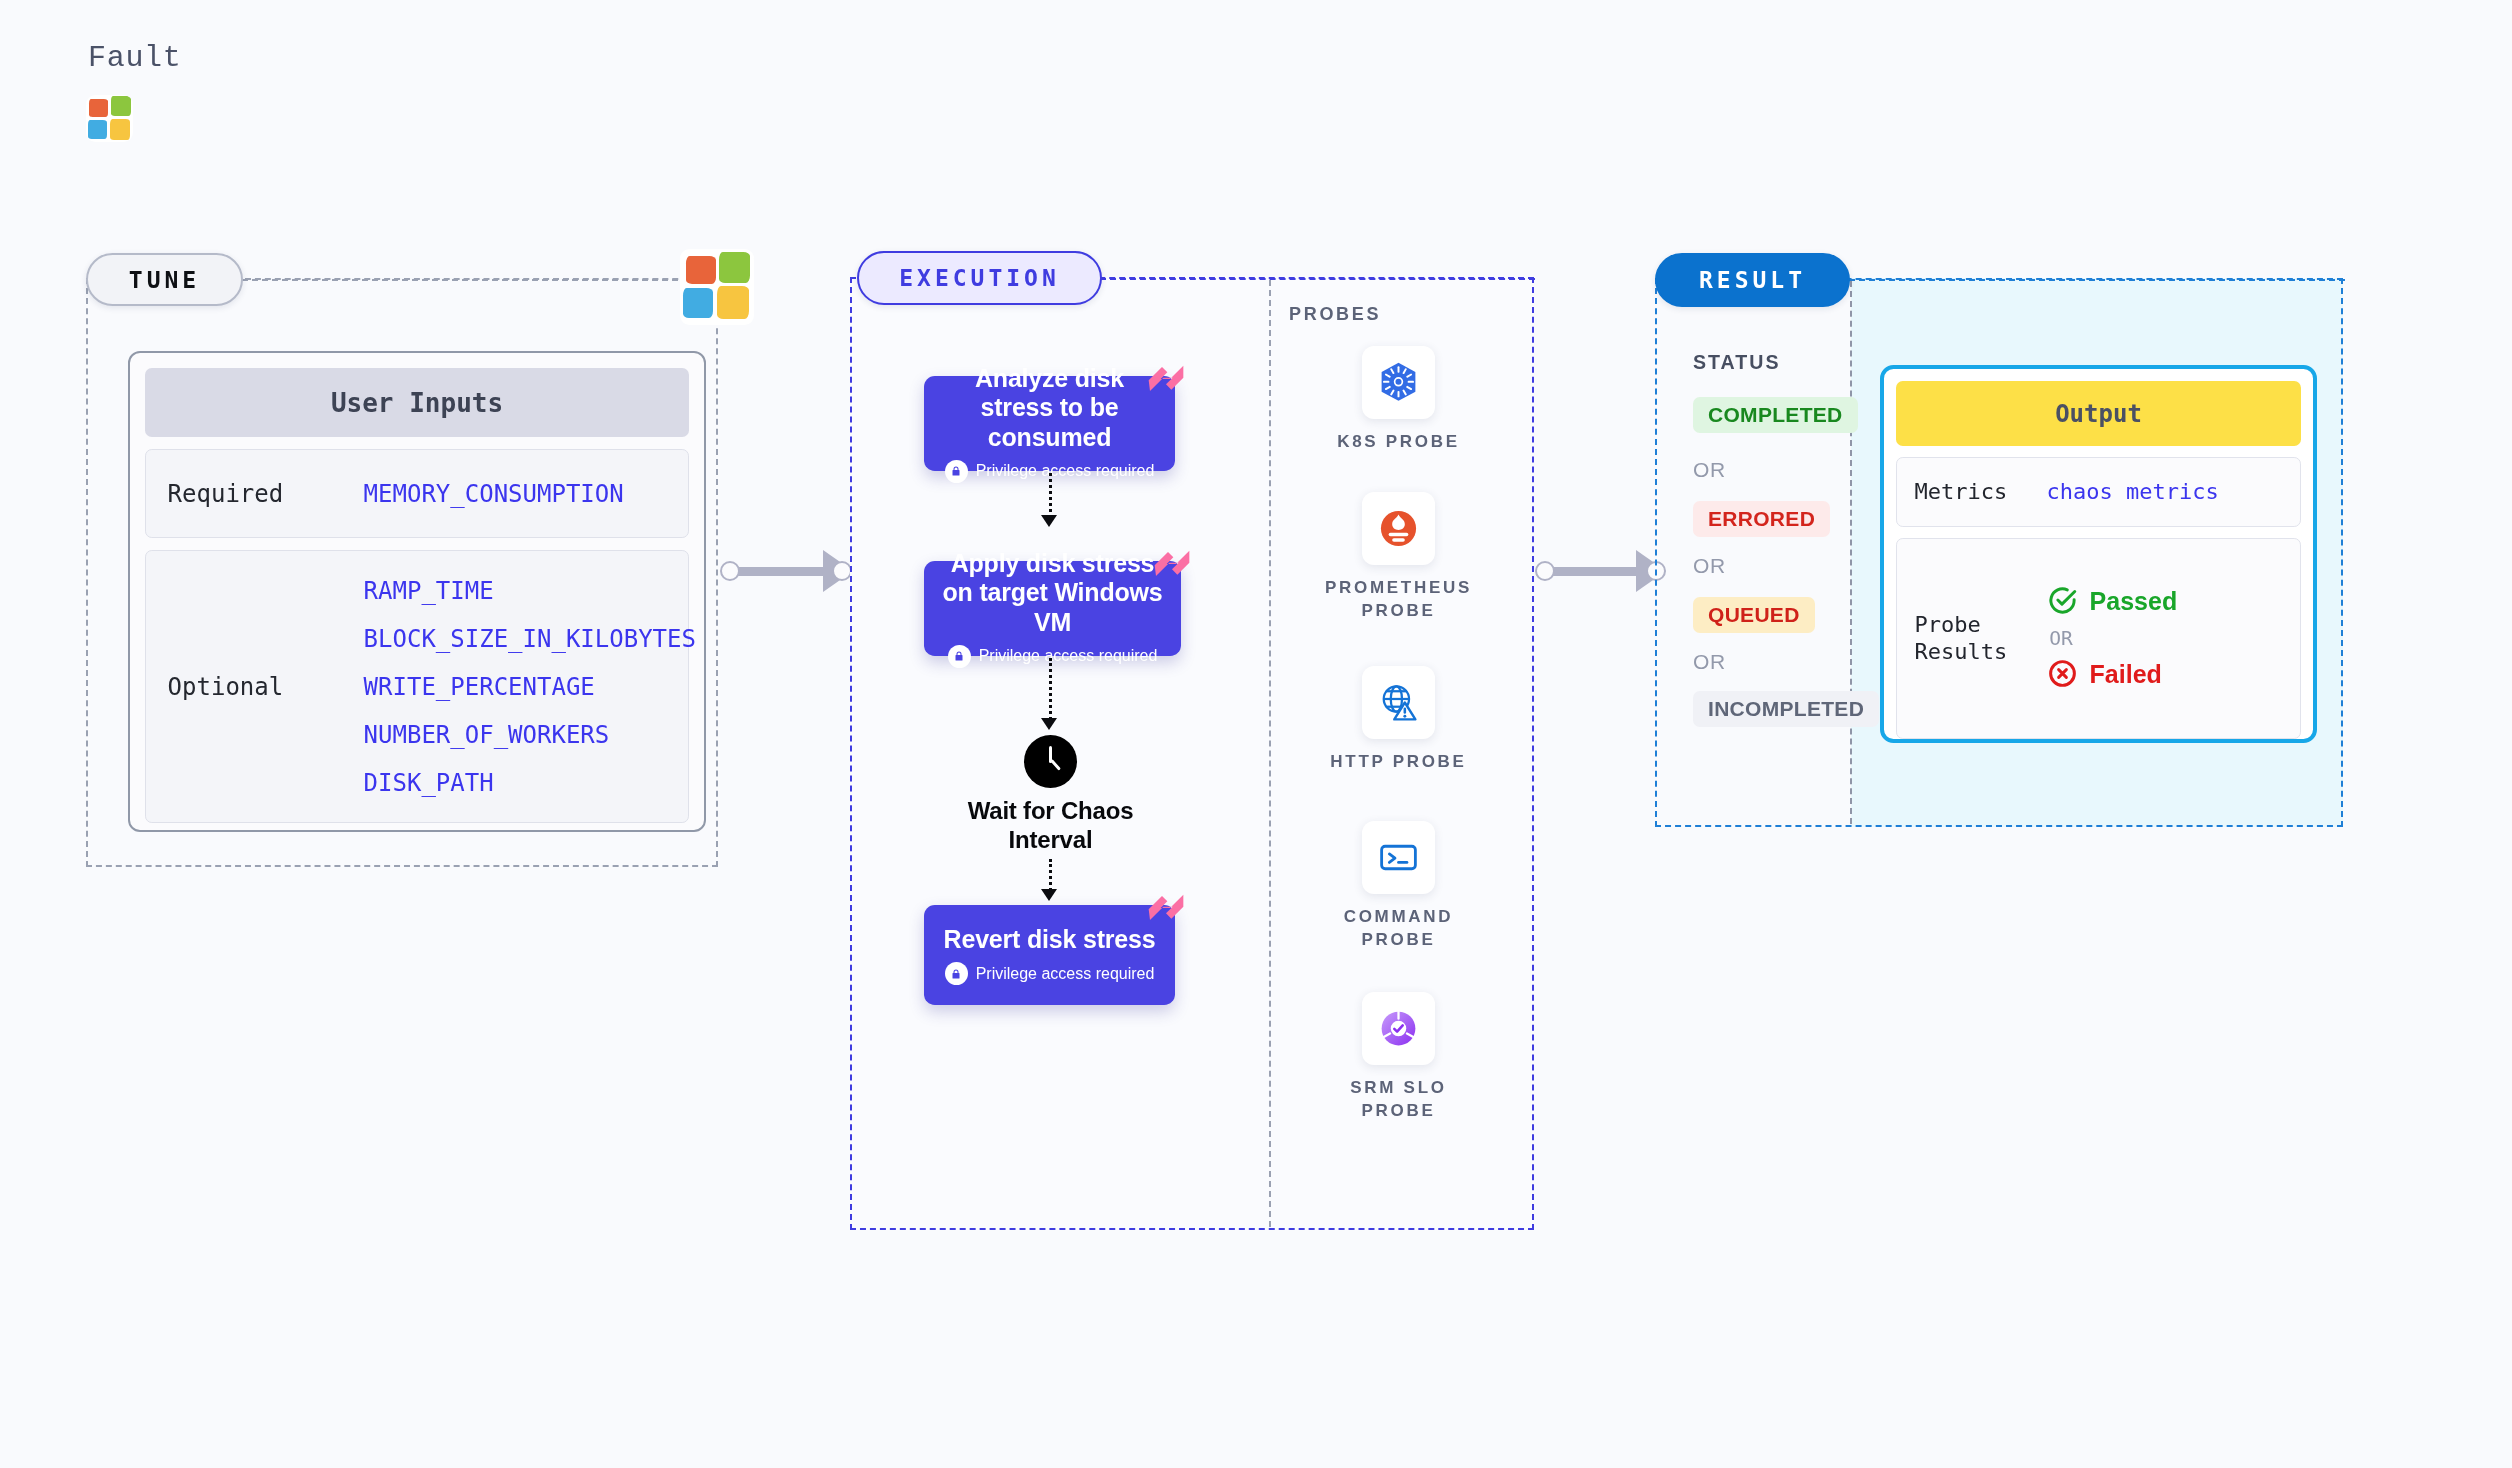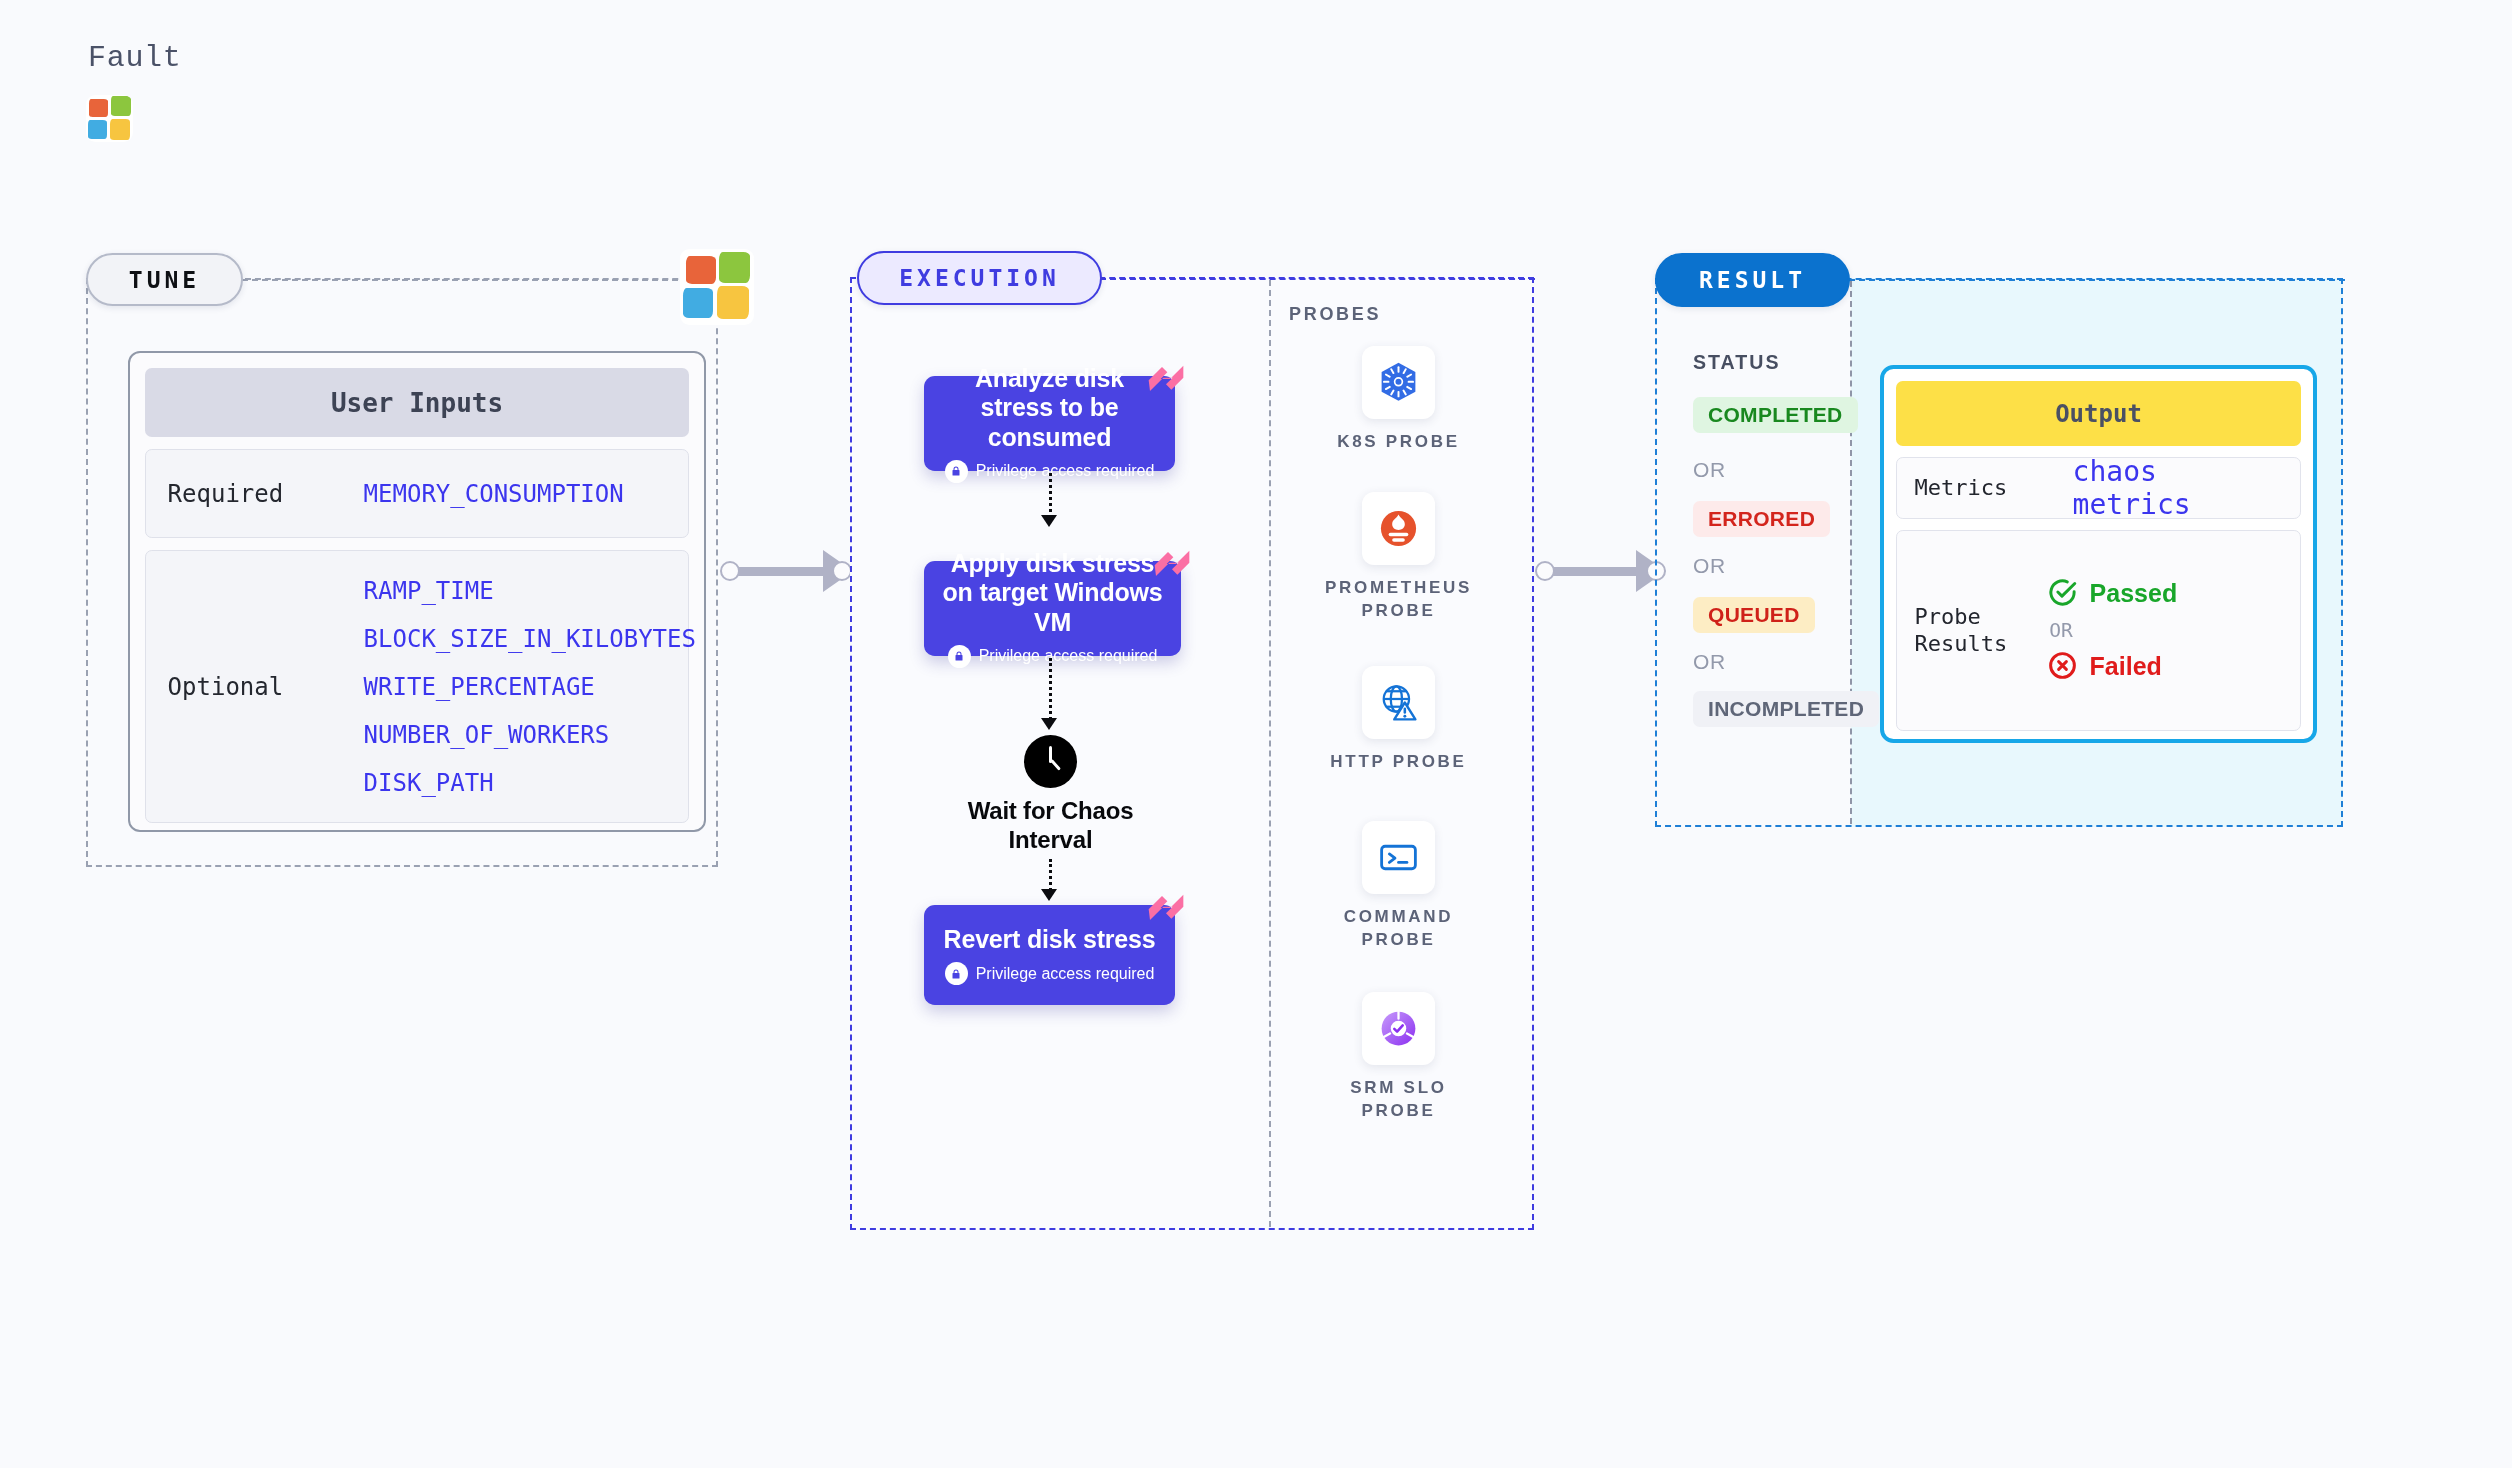--- a/index.html
+++ b/index.html
@@ -360,30 +360,30 @@
   .out-row {
     margin-top: 10.8px;
     background: #fbfbfd;
     border: 1.4px solid #e1e3ec;
     border-radius: 6.8px;
     display: flex;
     align-items: center;
     padding: 0 9.5px 0 17.6px;
     font-family: "DejaVu Sans Mono", monospace;
   }
-  .out-row-metrics { height: 62px; gap: 26px; }
+  .out-row-metrics { height: 70px; }
   .out-row-probe { height: 201px; align-items: center; }
   .out-label {
     width: 132px; flex: none;
     font-size: 22px;
     color: #22252d;
     line-height: 1.25;
   }
   .out-metric-val {
-    font-size: 28px;
+    font-size: 22px;
     color: #3b35ee;
     font-family: "DejaVu Sans Mono", monospace;
   }
   .pr-list { display: flex; flex-direction: column; gap: 8px; }
   .pr-item { display: flex; align-items: center; gap: 12px; }
   .pr-text {
     font-size: 25px;
     font-weight: 700;
     font-family: "Liberation Sans", sans-serif;
   }

